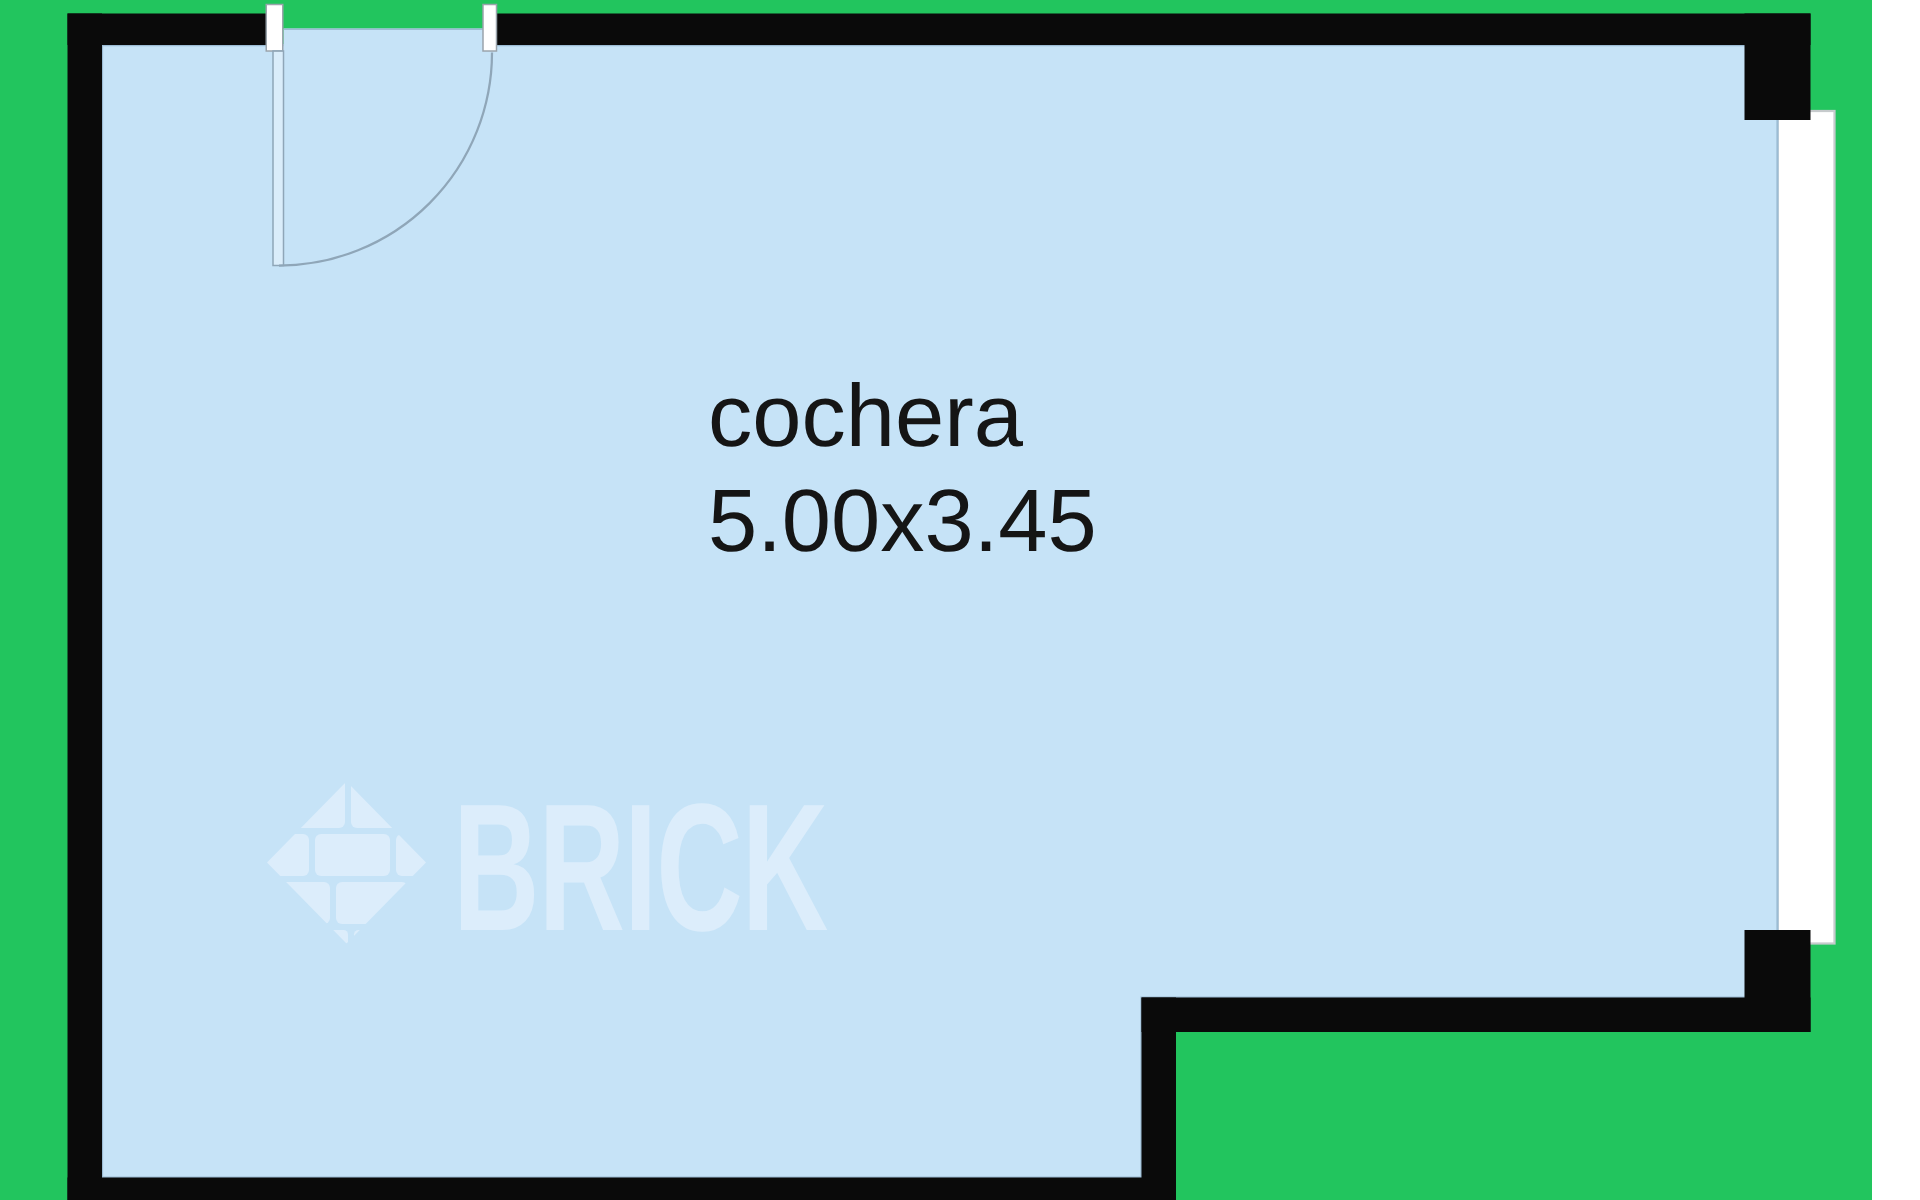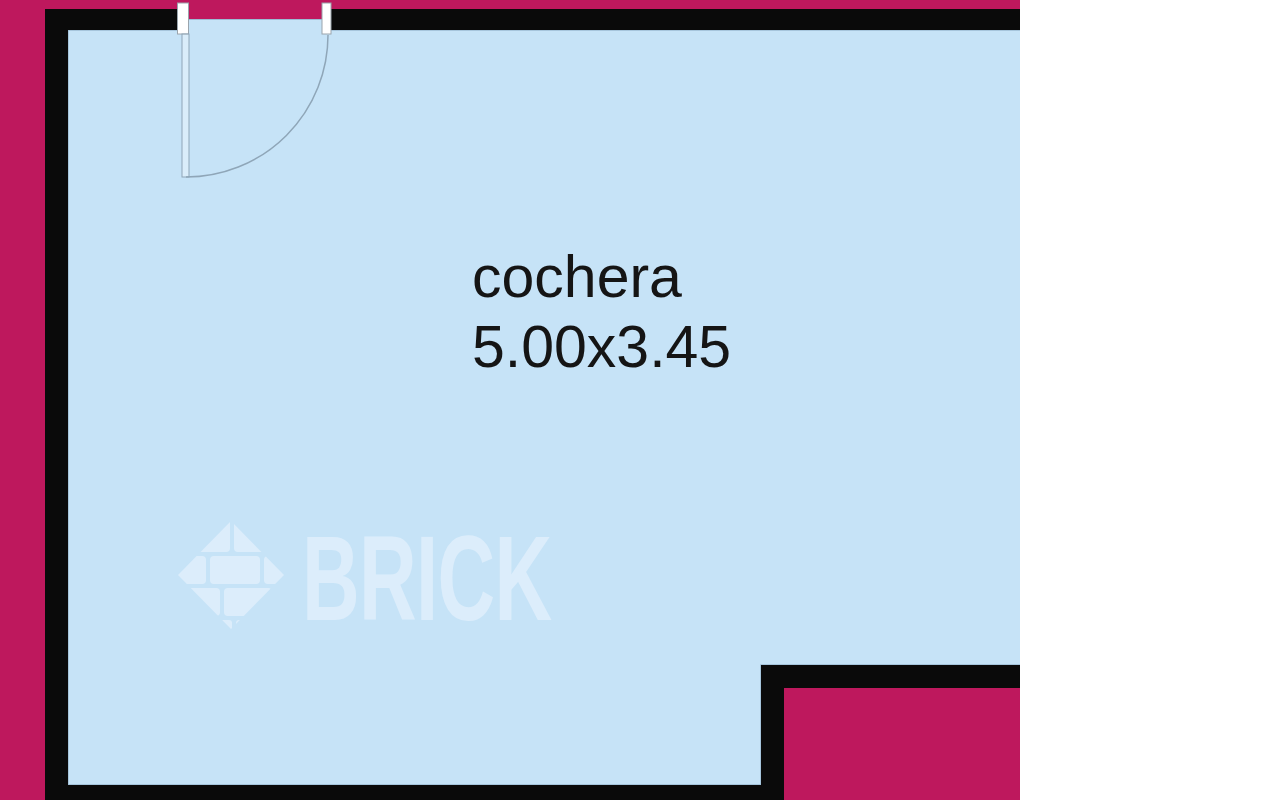--- a/index.html
+++ b/index.html
@@ -3,23 +3,23 @@
 <meta charset="utf-8">
 <style>
   html, body {
     margin: 0;
     padding: 0;
     background: #ffffff;
     font-family: "Liberation Sans", sans-serif;
   }
   .canvas {
     position: relative;
-    width: 1020px;
+    width: 1248px;
     height: 800px;
-    background: #be185d;
+    background: #22c55e;
     overflow: hidden;
   }
   .plan-svg {
     position: absolute;
     left: 0;
     top: 0;
     display: block;
   }
   .room-label-text {
     font-family: "Liberation Sans", sans-serif;

